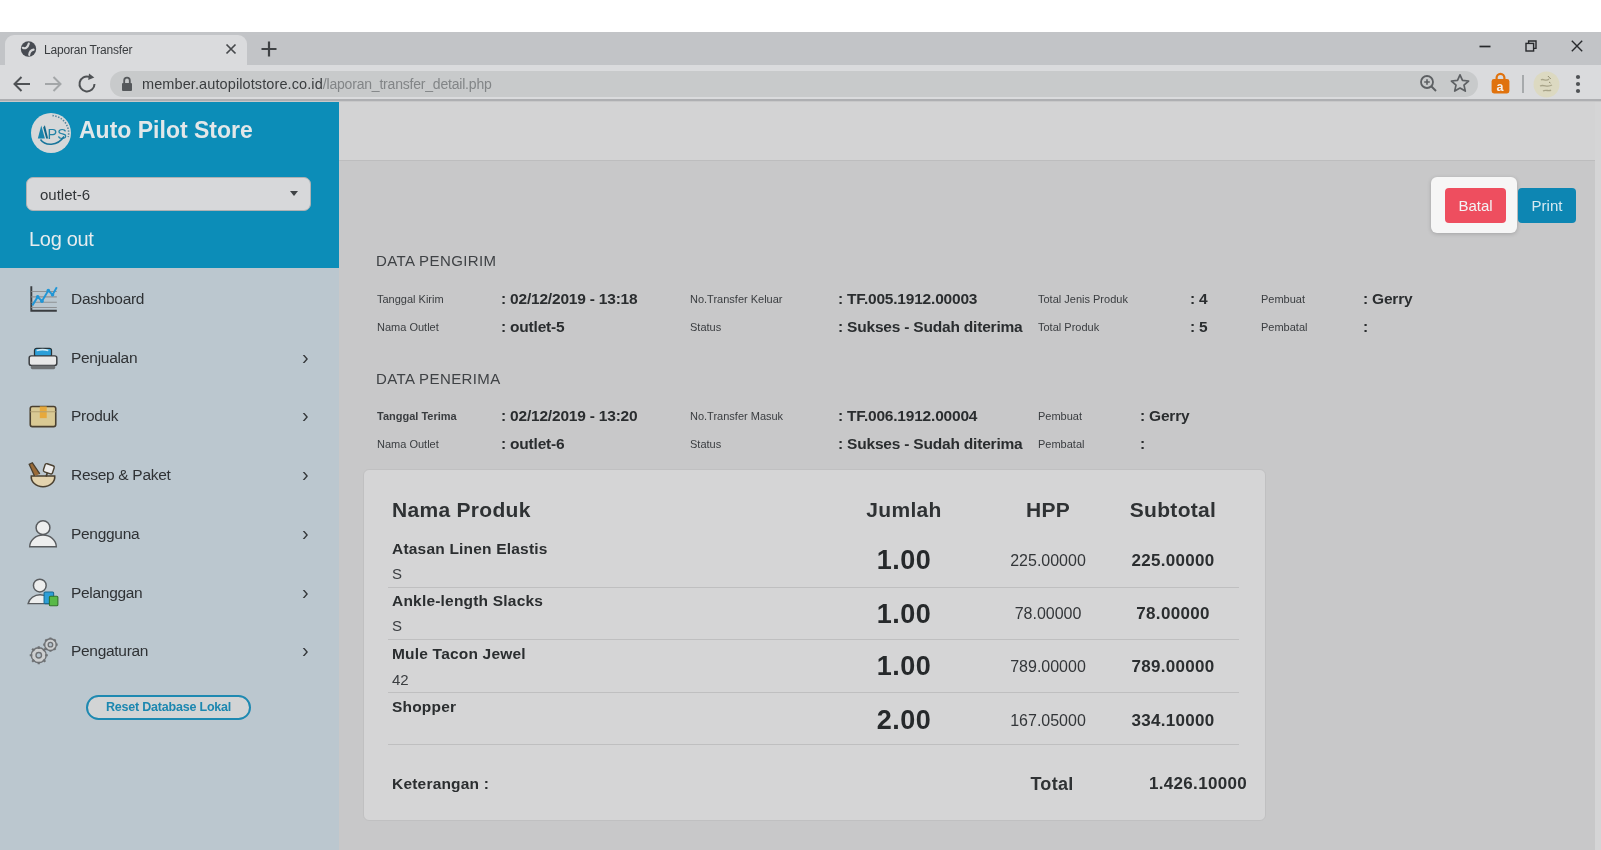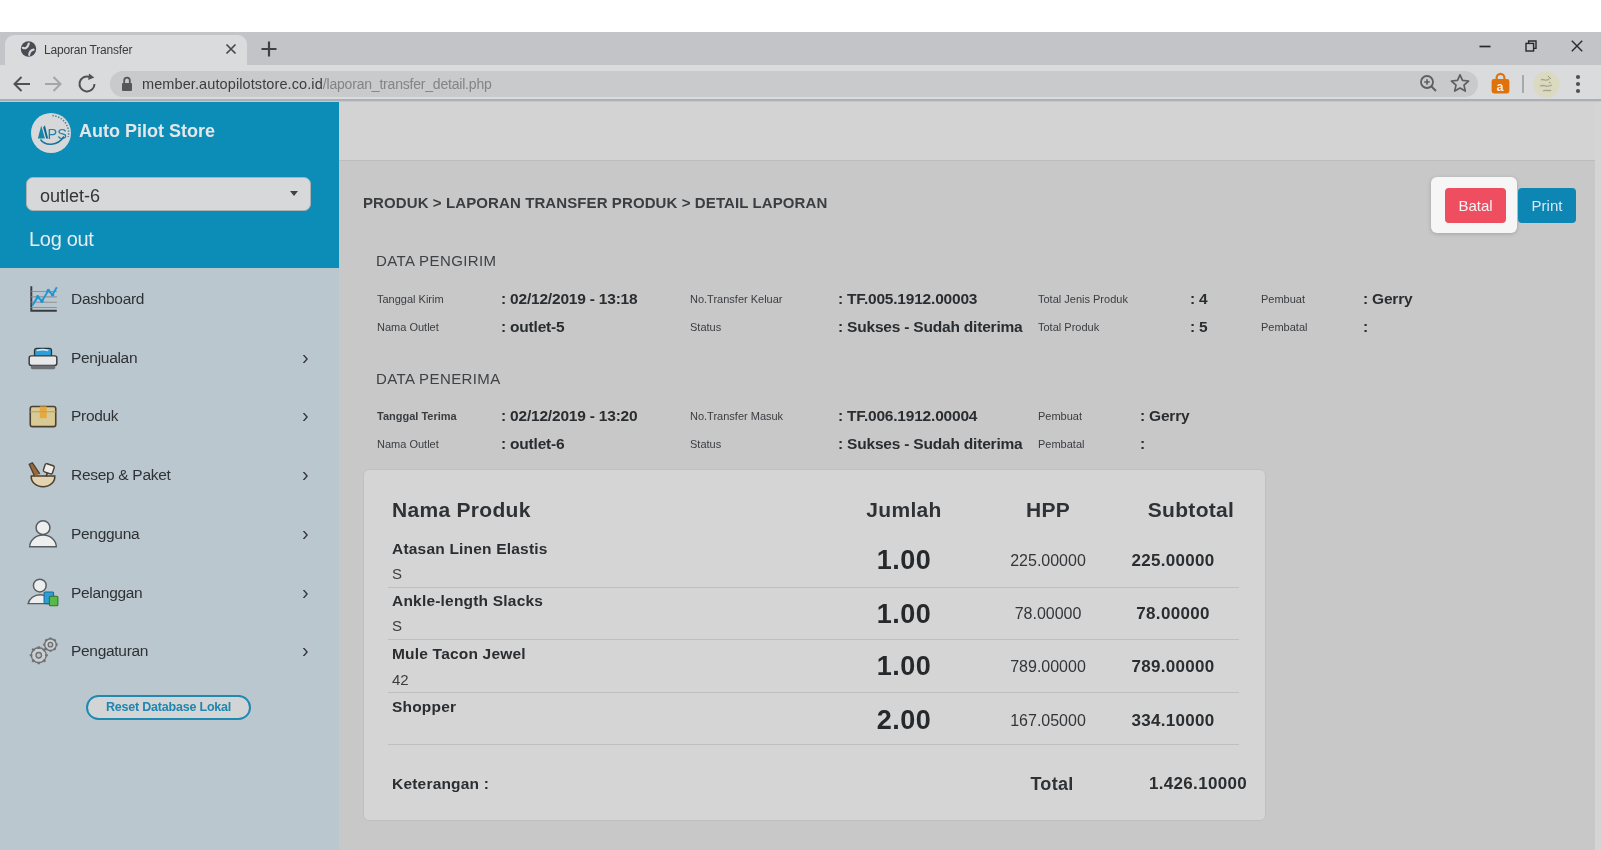--- a/index.html
+++ b/index.html
@@ -14,23 +14,23 @@
   #tabtitle { left:44px; top:10.5px; font-size:12px; color:#3A3D40; letter-spacing:-0.2px;}
   #toolbar { left:0; top:33px; width:1601px; height:36px; background:#DADBDD; border-bottom:2px solid #AEAFB2; }
   #omnibox { left:110px; top:39px; width:1368px; height:26px; border-radius:13px; background:#C8CACB; }
   #urltext { left:142px; top:44px; font-size:14.5px; color:#3A3D3F; letter-spacing:0.1px; }
   #urltext .path { color:#828587; font-size:14px; letter-spacing:-0.2px; }
 
   
   #sidebar { left:0; top:70px; width:339px; height:780px; background:#BBC7CF; }
   #tealhead { left:0; top:0px; width:339px; height:166px; background:#0C8DB8; }
   #logocirc { left:30px; top:10px; width:42px; height:42px; }
-  #logotext { left:79px; top:30px; transform:translateY(-54%); font-size:18px; font-weight:bold; color:#E2E7E9; letter-spacing:0px; }
+  #logotext { left:79px; top:30px; transform:translateY(-54%); font-size:23px; font-weight:bold; color:#E2E7E9; letter-spacing:0px; }
   #outletsel { left:26px; top:75px; width:285px; height:34px; background:#D7D8DA; border:1px solid #AEB1B3; border-radius:7px; }
-  #outletsel span { position:absolute; left:13px; top:8px; font-size:18px; color:#323538; }
+  #outletsel span { position:absolute; left:13px; top:8px; font-size:15px; color:#323538; }
   #outletsel .caret { position:absolute; right:12px; top:13px; width:0; height:0; border-left:4px solid transparent; border-right:4px solid transparent; border-top:5px solid #3F4245; }
   #logout { left:29px; top:137px; transform:translateY(-50%); font-size:20px; color:#E7ECEE; letter-spacing:-0.3px; }
 
   .menuitem { left:0; width:339px; height:58.7px; }
   .menuitem .mtext { position:absolute; left:71px; top:50%; transform:translateY(-50%); font-size:15.5px; color:#2F3235; letter-spacing:-0.3px; }
   .menuitem .chev { position:absolute; left:302px; top:50%; transform:translateY(-52%); font-size:20px; color:#35383B; }
   .micon { position:absolute; left:26px; top:50%; transform:translateY(-50%); width:34px; height:34px; }
 
   #resetbtn { left:86px; top:593px; width:165px; height:25px; background:#D2D4D5; border:2px solid #1E89B1; border-radius:13px; text-align:center; line-height:21px; font-size:12.5px; font-weight:bold; color:#1C87B0; letter-spacing:-0.2px; }
 
@@ -229,21 +229,20 @@
       </svg>
       <span class="mtext">Pengaturan</span>
         <span class="chev">›</span>
       </div>
     <div class="abs" id="resetbtn">Reset Database Lokal</div>
   </div>
 
   <div class="abs" id="main">
     <div class="abs" id="navstrip"></div>
     <div class="abs" id="rightstrip"></div>
-    <div class="abs" id="breadcrumb">PRODUK &gt; LAPORAN TRANSFER PRODUK &gt; DETAIL LAPORAN</div>
 
     <div class="abs" id="batalbox"></div>
     <div class="abs" id="batal">Batal</div>
     <div class="abs" id="print">Print</div>
 
     <div class="abs seclabel" style="left:37px; top:150px;">DATA PENGIRIM</div>
 
     <div class="abs dlabel cl" style="left:38px; top:197px;">Tanggal Kirim</div>
     <div class="abs dval cl" style="left:162px; top:197px;">: 02/12/2019 - 13:18</div>
     <div class="abs dlabel cl" style="left:351px; top:197px;">No.Transfer Keluar</div>
@@ -275,21 +274,21 @@
     <div class="abs dval cl" style="left:162px; top:341.5px;">: outlet-6</div>
     <div class="abs dlabel cl" style="left:351px; top:341.5px;">Status</div>
     <div class="abs dval cl" style="left:499px; top:341.5px;">: Sukses - Sudah diterima</div>
     <div class="abs dlabel cl" style="left:699px; top:341.5px;">Pembatal</div>
     <div class="abs dval cl" style="left:801px; top:341.5px;">:</div>
 
     <div class="abs" id="card">
       <div class="abs thead cl" style="left:28px; top:40px;">Nama Produk</div>
       <div class="abs thead cc" style="left:540px; top:40px;">Jumlah</div>
       <div class="abs thead cc" style="left:684px; top:40px;">HPP</div>
-      <div class="abs thead cc" style="left:827px; top:40px;">Subtotal</div>
+      <div class="abs thead cc" style="left:809px; top:40px;">Subtotal</div>
 
       <div class="abs pname cl" style="left:28px; top:79px;">Atasan Linen Elastis</div>
       <div class="abs psize cl" style="left:28px; top:103px;">S</div>
       <div class="abs qty cc" style="left:540px; top:90px;">1.00</div>
       <div class="abs hpp cc" style="left:684px; top:91px;">225.00000</div>
       <div class="abs sub cc" style="left:809px; top:91px;">225.00000</div>
       <div class="divline" style="top:116.5px;"></div>
 
       <div class="abs pname cl" style="left:28px; top:131px;">Ankle-length Slacks</div>
       <div class="abs psize cl" style="left:28px; top:155px;">S</div>

